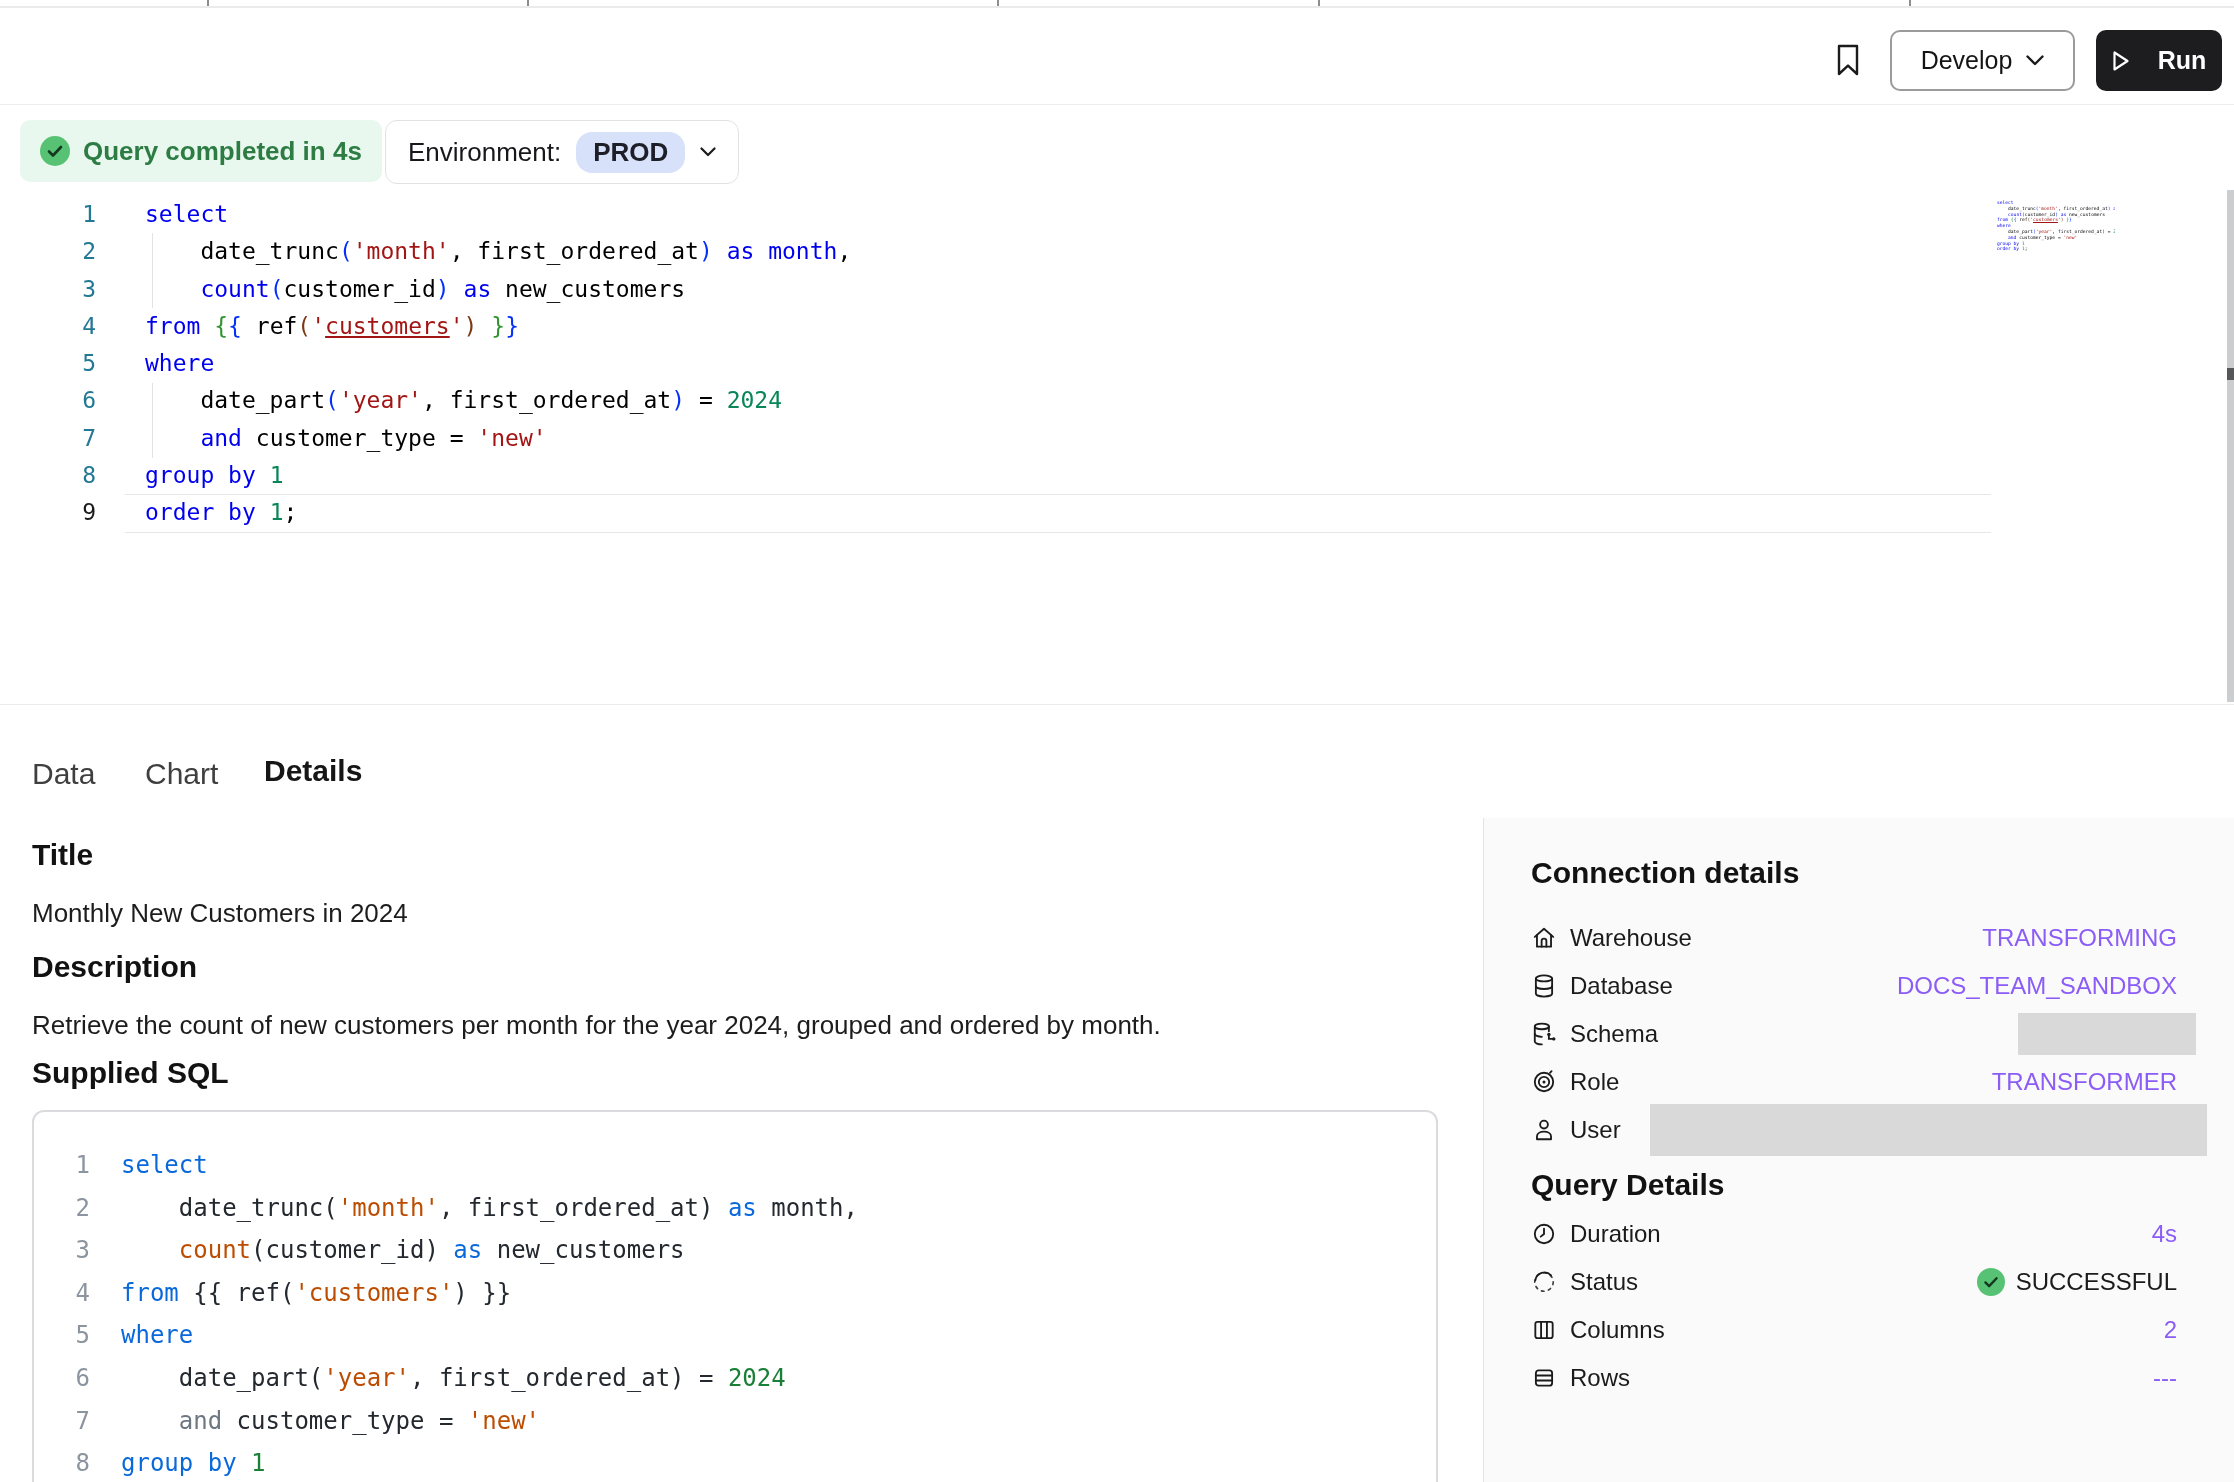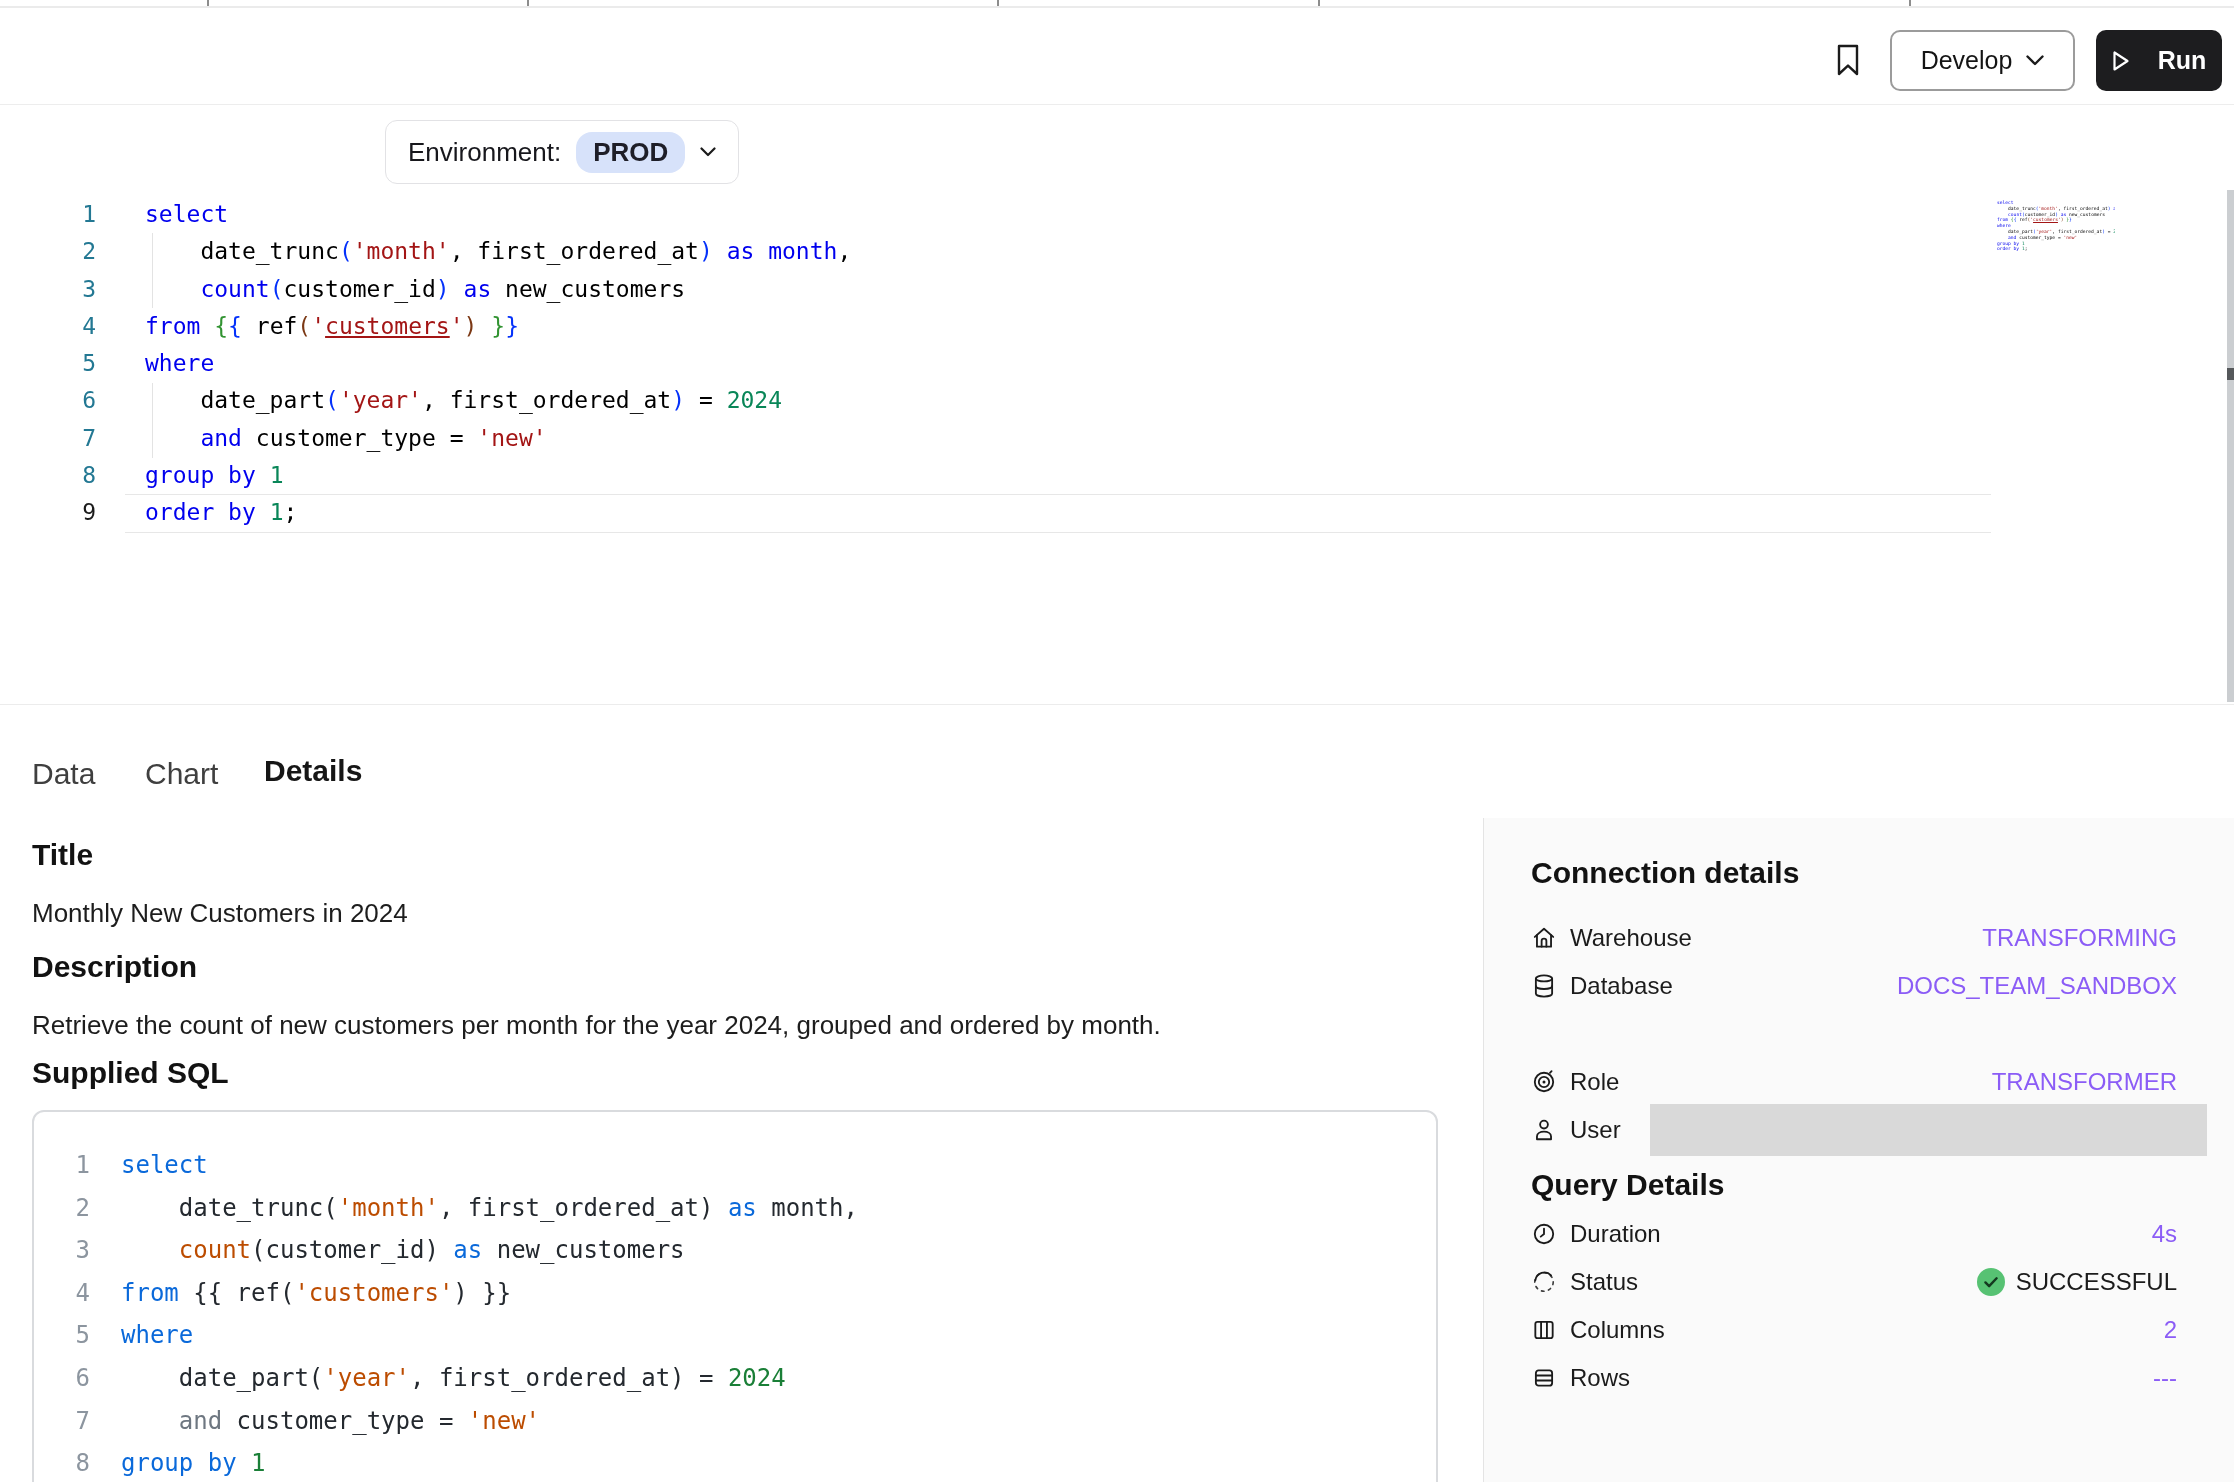--- a/index.html
+++ b/index.html
@@ -109,20 +109,27 @@
         </svg>
     </button>
     <button id="run-btn">
       <svg width="18" height="22" viewBox="0 0 18 22" fill="none" stroke="#ffffff" stroke-width="2.2" stroke-linejoin="round">
           <path d="M2.5 2.5v17L15.5 11z"></path>
         </svg>
       <span>Run</span>
     </button>
   </div>
 
+  <div id="query-badge" class="abs">
+    <svg width="30" height="30" viewBox="0 0 30 30">
+      <circle cx="15" cy="15" r="15" fill="#57c273"></circle>
+      <path d="M9 15.5l4 4 8-8.5" fill="none" stroke="#14381f" stroke-width="2.6" stroke-linecap="round" stroke-linejoin="round"></path>
+    </svg>
+    <span>Query completed in 4s</span>
+  </div>
 
   <div id="env-select" class="abs">
     <span id="env-label">Environment:</span>
     <span id="env-chip">PROD</span>
     <svg width="16" height="10" viewBox="0 0 16 10" fill="none" stroke="#1b1b1b" stroke-width="2.2" stroke-linecap="round" stroke-linejoin="round">
         <path d="M1.5 1.5 8 8l6.5-6.5"></path>
       </svg>
   </div>
 
   <div id="active-line" class="abs"></div>
@@ -271,20 +278,35 @@
           <svg width="26" height="26" viewBox="0 0 24 24" fill="none" stroke="#1b1b1b" stroke-width="1.7" stroke-linecap="round">
             <ellipse cx="12" cy="5" rx="7.5" ry="2.8"></ellipse>
               <path d="M4.5 5v14c0 1.55 3.36 2.8 7.5 2.8s7.5-1.25 7.5-2.8V5"></path>
             <path d="M4.5 12c0 1.55 3.36 2.8 7.5 2.8s7.5-1.25 7.5-2.8"></path>
           </svg>
         </span>
         <span class="plabel">Database</span>
         <span class="pvalue">DOCS_TEAM_SANDBOX</span>
       </div>
 
+      <div class="prow" style="top:192px">
+        <span class="picon">
+          <svg width="26" height="26" viewBox="0 0 24 24" fill="none" stroke="#1b1b1b" stroke-width="1.7" stroke-linecap="round">
+            <ellipse cx="10" cy="5" rx="6.5" ry="2.6"></ellipse>
+              <path d="M3.5 5v14c0 1.4 2.9 2.6 6.5 2.6"></path>
+            <path d="M3.5 12c0 1.4 2.9 2.6 6.5 2.6"></path>
+              <path d="M16.5 5v4.5"></path>
+            <circle cx="16.5" cy="12.5" r="1.6" fill="#1b1b1b" stroke="none"></circle>
+            <path d="M16.5 14v2.5h3"></path>
+              <circle cx="21" cy="16.5" r="1.6" fill="#1b1b1b" stroke="none"></circle>
+          </svg>
+        </span>
+        <span class="plabel">Schema</span>
+        <span class="redact redact-schema"></span>
+      </div>
 
       <div class="prow" style="top:240px">
         <span class="picon">
           <svg width="26" height="26" viewBox="0 0 24 24" fill="none" stroke="#1b1b1b" stroke-width="1.7" stroke-linecap="round">
             <circle cx="12" cy="12" r="8.5"></circle>
               <circle cx="12" cy="12" r="4.8"></circle>
               <circle cx="12" cy="12" r="1.4" fill="#1b1b1b" stroke="none"></circle>
             <path d="M17.5 3.5l1.5-1.5"></path>
           </svg>
         </span>

